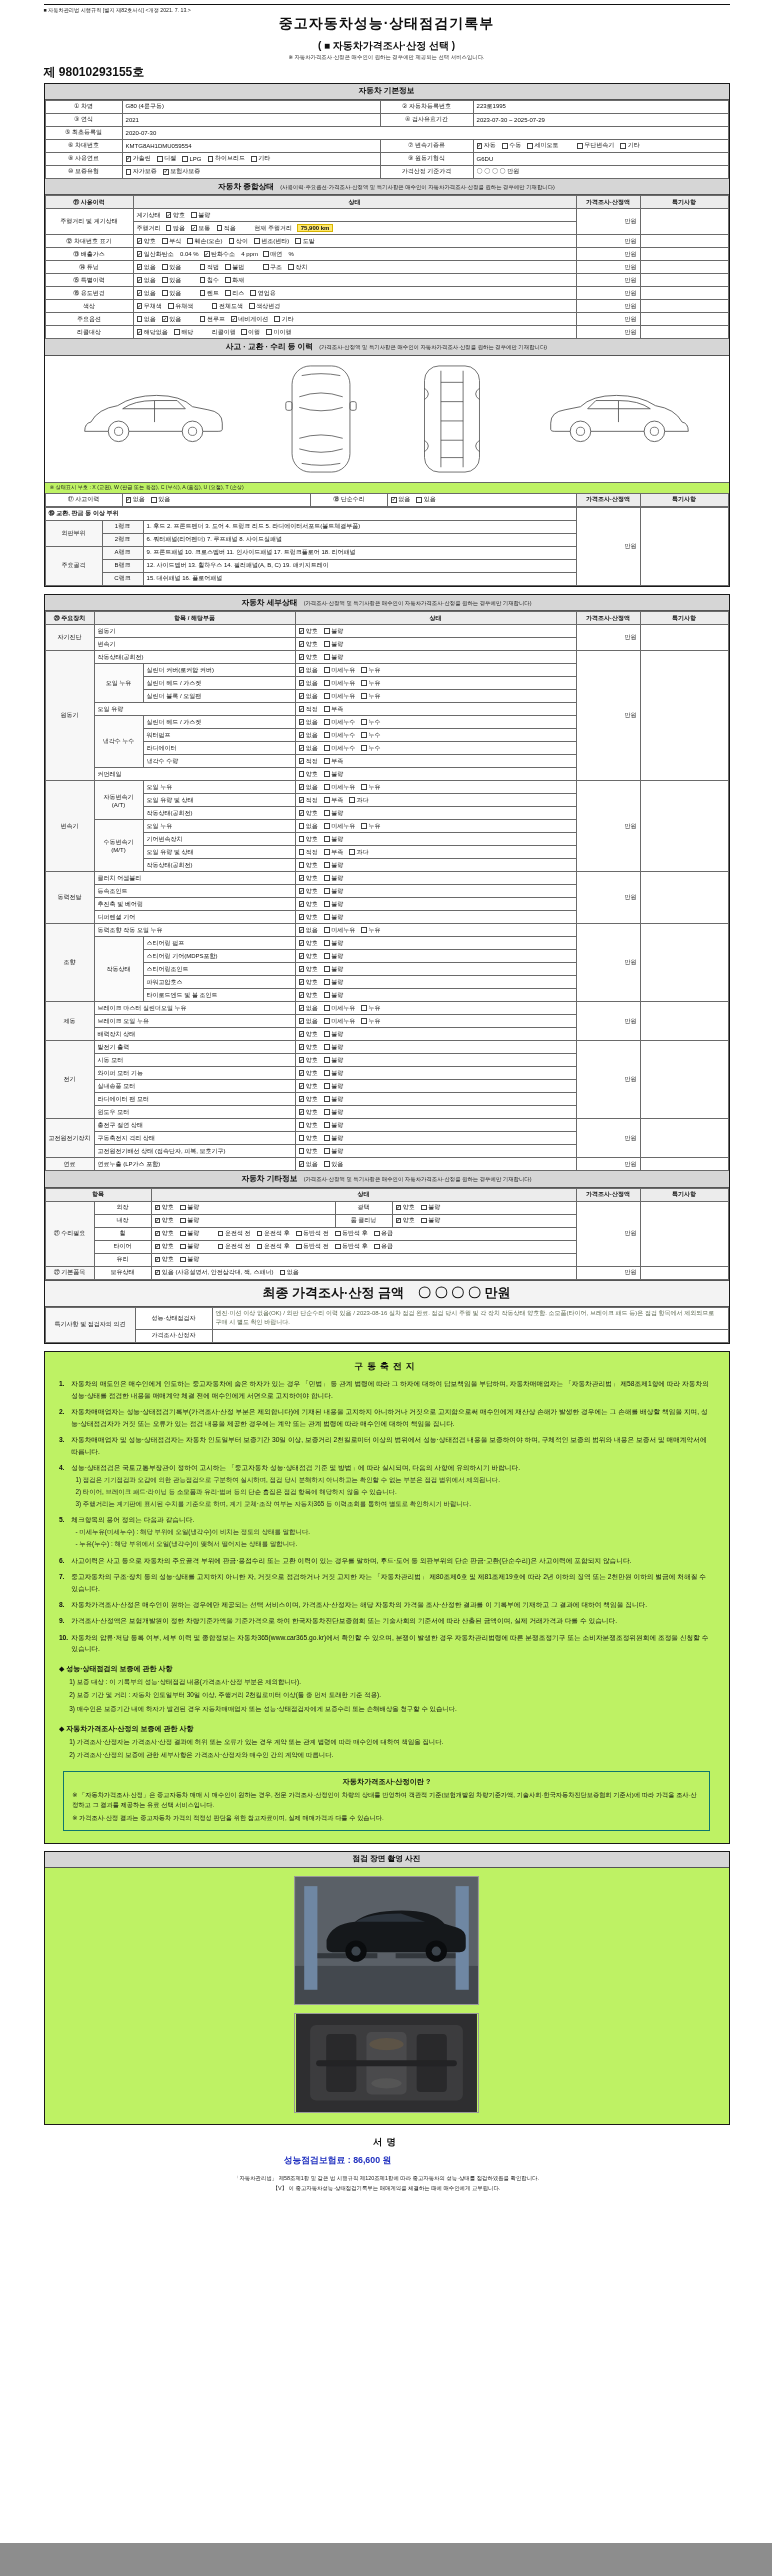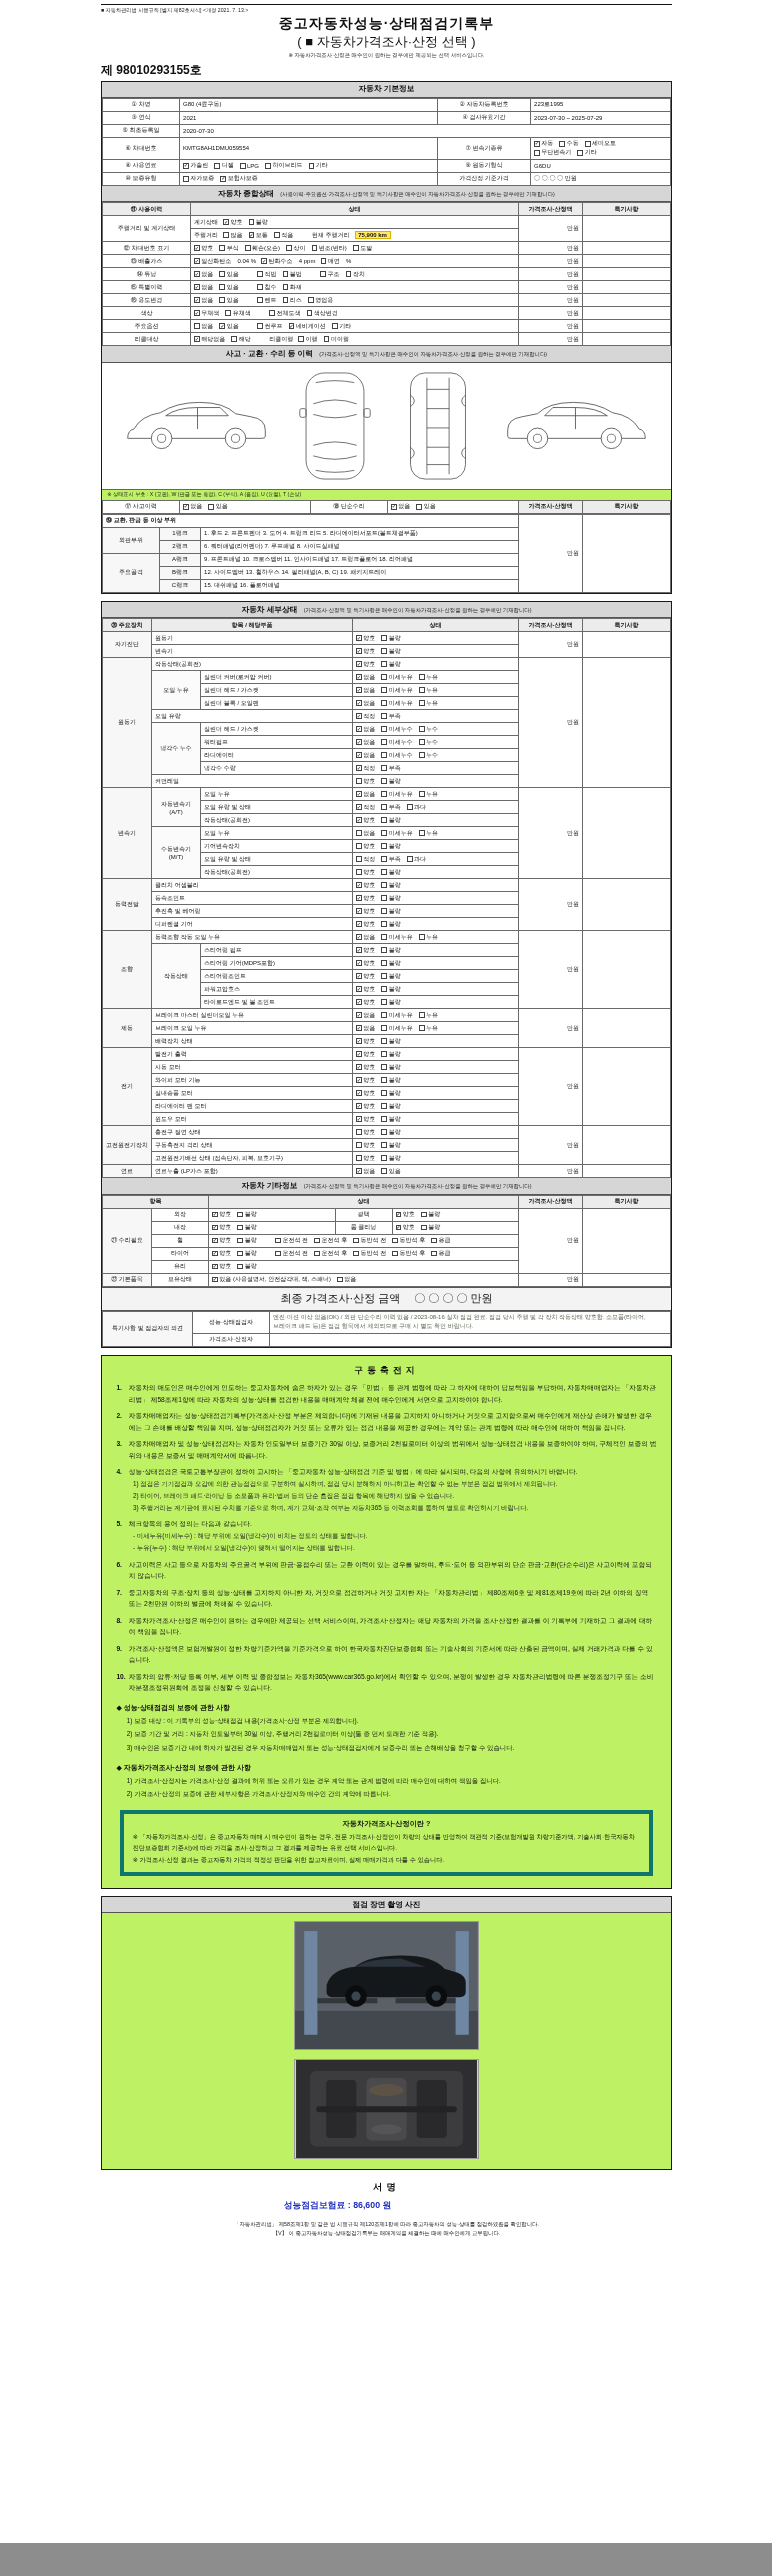--- a/index.html
+++ b/index.html
@@ -1,21 +1,21 @@
 <!DOCTYPE html>
 <html style="font-size:8.2px"><head>
 <meta charset="utf-8">
 <style>
 *{box-sizing:border-box}
 body{margin:0;background:#ffffff;font-family:"Liberation Sans","DejaVu Sans",sans-serif;color:#101010}
 .page{width:773px;height:2576px;margin:0 auto;position:relative;background:#fff;overflow:hidden}
-.doc{width:571px;margin:0 auto;padding-top:4.1px}
+.doc{width:686px;margin:0 auto;padding-top:4.1px}
 .formref{font-size:5.2px;color:#222;border-top:1px solid #111;padding-top:1.5px}
 .title{text-align:center;font-size:14px;font-weight:bold;letter-spacing:1px;margin-top:1px}
-.subtitle{text-align:center;font-size:13px;font-weight:normal;margin-top:0}
+.subtitle{text-align:center;font-size:10px;font-weight:bold;margin-top:6px}
 .svcnote{text-align:center;font-size:5.4px;color:#333;margin-top:1px}
 .docno{font-size:12px;font-weight:bold;margin:3.1px 0 2.1px}
 .sbox{border:1px solid #1a1a1a;margin-bottom:7.2px;background:#bef264}
 .bar{background:#d6d6d6;border-bottom:0.5px solid #555;text-align:center;padding:2.6px 0;font-size:7.7px;font-weight:bold}
 .bar .bnote{font-size:5.4px;font-weight:normal;color:#222;margin-left:4.1px}
 table.t{width:100%;border-collapse:collapse;table-layout:fixed}
 .t td{border:0.5px solid #6a6a6a;font-size:6px;padding:1.5px 3.1px;height:13px;vertical-align:middle;background:#fff;word-break:keep-all}
 .t td.hh{background:#ececec;font-weight:bold;text-align:center}
 .t td.lcell{text-align:center}
 .t td.gcell{text-align:center;background:#f7f7f7}
@@ -26,31 +26,31 @@
 .t td.vcell{text-align:left}
 .opt{display:inline-flex;align-items:center;margin-right:6.2px;vertical-align:middle}
 .cb{width:5.7px;height:5.7px;border:0.5px solid #444;display:inline-flex;align-items:center;justify-content:center;font-size:5.2px;line-height:1;background:#fff;color:#000;flex:none}
 .cb.on{font-weight:bold}
 .ot{margin-left:1.5px;font-size:6px}
 .otxt{margin-right:5.2px;font-size:6px}
 .hl{background:#ffe86b;border:0.5px solid #d8b500;padding:0 2.6px;font-weight:bold}
 .diagrams{display:flex;justify-content:space-around;align-items:center;padding:5.2px 7.2px;background:#fff}
 .diagrams svg{flex:none}
 .legend{border-top:0.5px solid #666;font-size:5.2px;padding:1.5px 5.2px;color:#222}
-.finalbar{display:flex;justify-content:center;gap:14px;align-items:center;background:#f3f3f3;border-top:0.5px solid #555;border-bottom:0.5px solid #555;padding:3.6px 0;font-weight:normal;font-size:11px}
+.finalbar{display:flex;justify-content:center;gap:14px;align-items:center;background:#f3f3f3;border-top:0.5px solid #555;border-bottom:0.5px solid #555;padding:3.6px 0;font-weight:bold;font-size:13px}
 .opinion{font-size:6px;color:#5d6a52;line-height:1.5}
 .notices{padding:6.2px 14.4px 9.3px}
 .ntitle{text-align:center;font-weight:bold;font-size:8.8px;letter-spacing:4.1px;margin:3.1px 0 5.2px}
 .nitem{display:flex;font-size:6.7px;line-height:1.75;margin-top:4.6px}
 .nn{width:12.4px;flex:none;font-weight:bold}
 .nt{flex:1}
 .nsub{margin:1px 0 0 16.5px;font-size:6.4px;line-height:1.7;color:#222}
 .nsect{font-weight:bold;font-size:7px;margin-top:9.3px}
 .nsitem{margin:2.6px 0 0 10.3px;font-size:6.4px;line-height:1.7}
-.qbox{border:4px solid #0f766e;margin:10.3px 4.1px 2.1px;padding:4.6px 8.2px}
+.qbox{border:1px solid #0f766e;margin:10.3px 4.1px 2.1px;padding:4.6px 8.2px}
 .qtitle{text-align:center;font-weight:bold;font-size:7.2px;margin-bottom:3.1px}
 .qp{font-size:6.2px;line-height:1.7;margin:2.1px 0}
 .photowrap{padding:8.2px 0 10.3px;display:flex;flex-direction:column;align-items:center;gap:8.2px}
 .photowrap svg{display:block;border:0.5px solid #999}
 .signword{text-align:center;font-size:9.3px;font-weight:bold;letter-spacing:4.1px;margin:11.3px 0 4.1px}
 .fee{text-align:center;padding-right:98px;font-size:8.8px;font-weight:bold;color:#2030c0;margin:6.2px 0 7.2px}
 .footnotes{text-align:center;font-size:5.4px;color:#222;line-height:1.8;padding-bottom:8.2px}
 .graytail{position:absolute;left:0;bottom:0;width:100%;height:33px;background:#8d8d8d}
 </style>
 </head>

